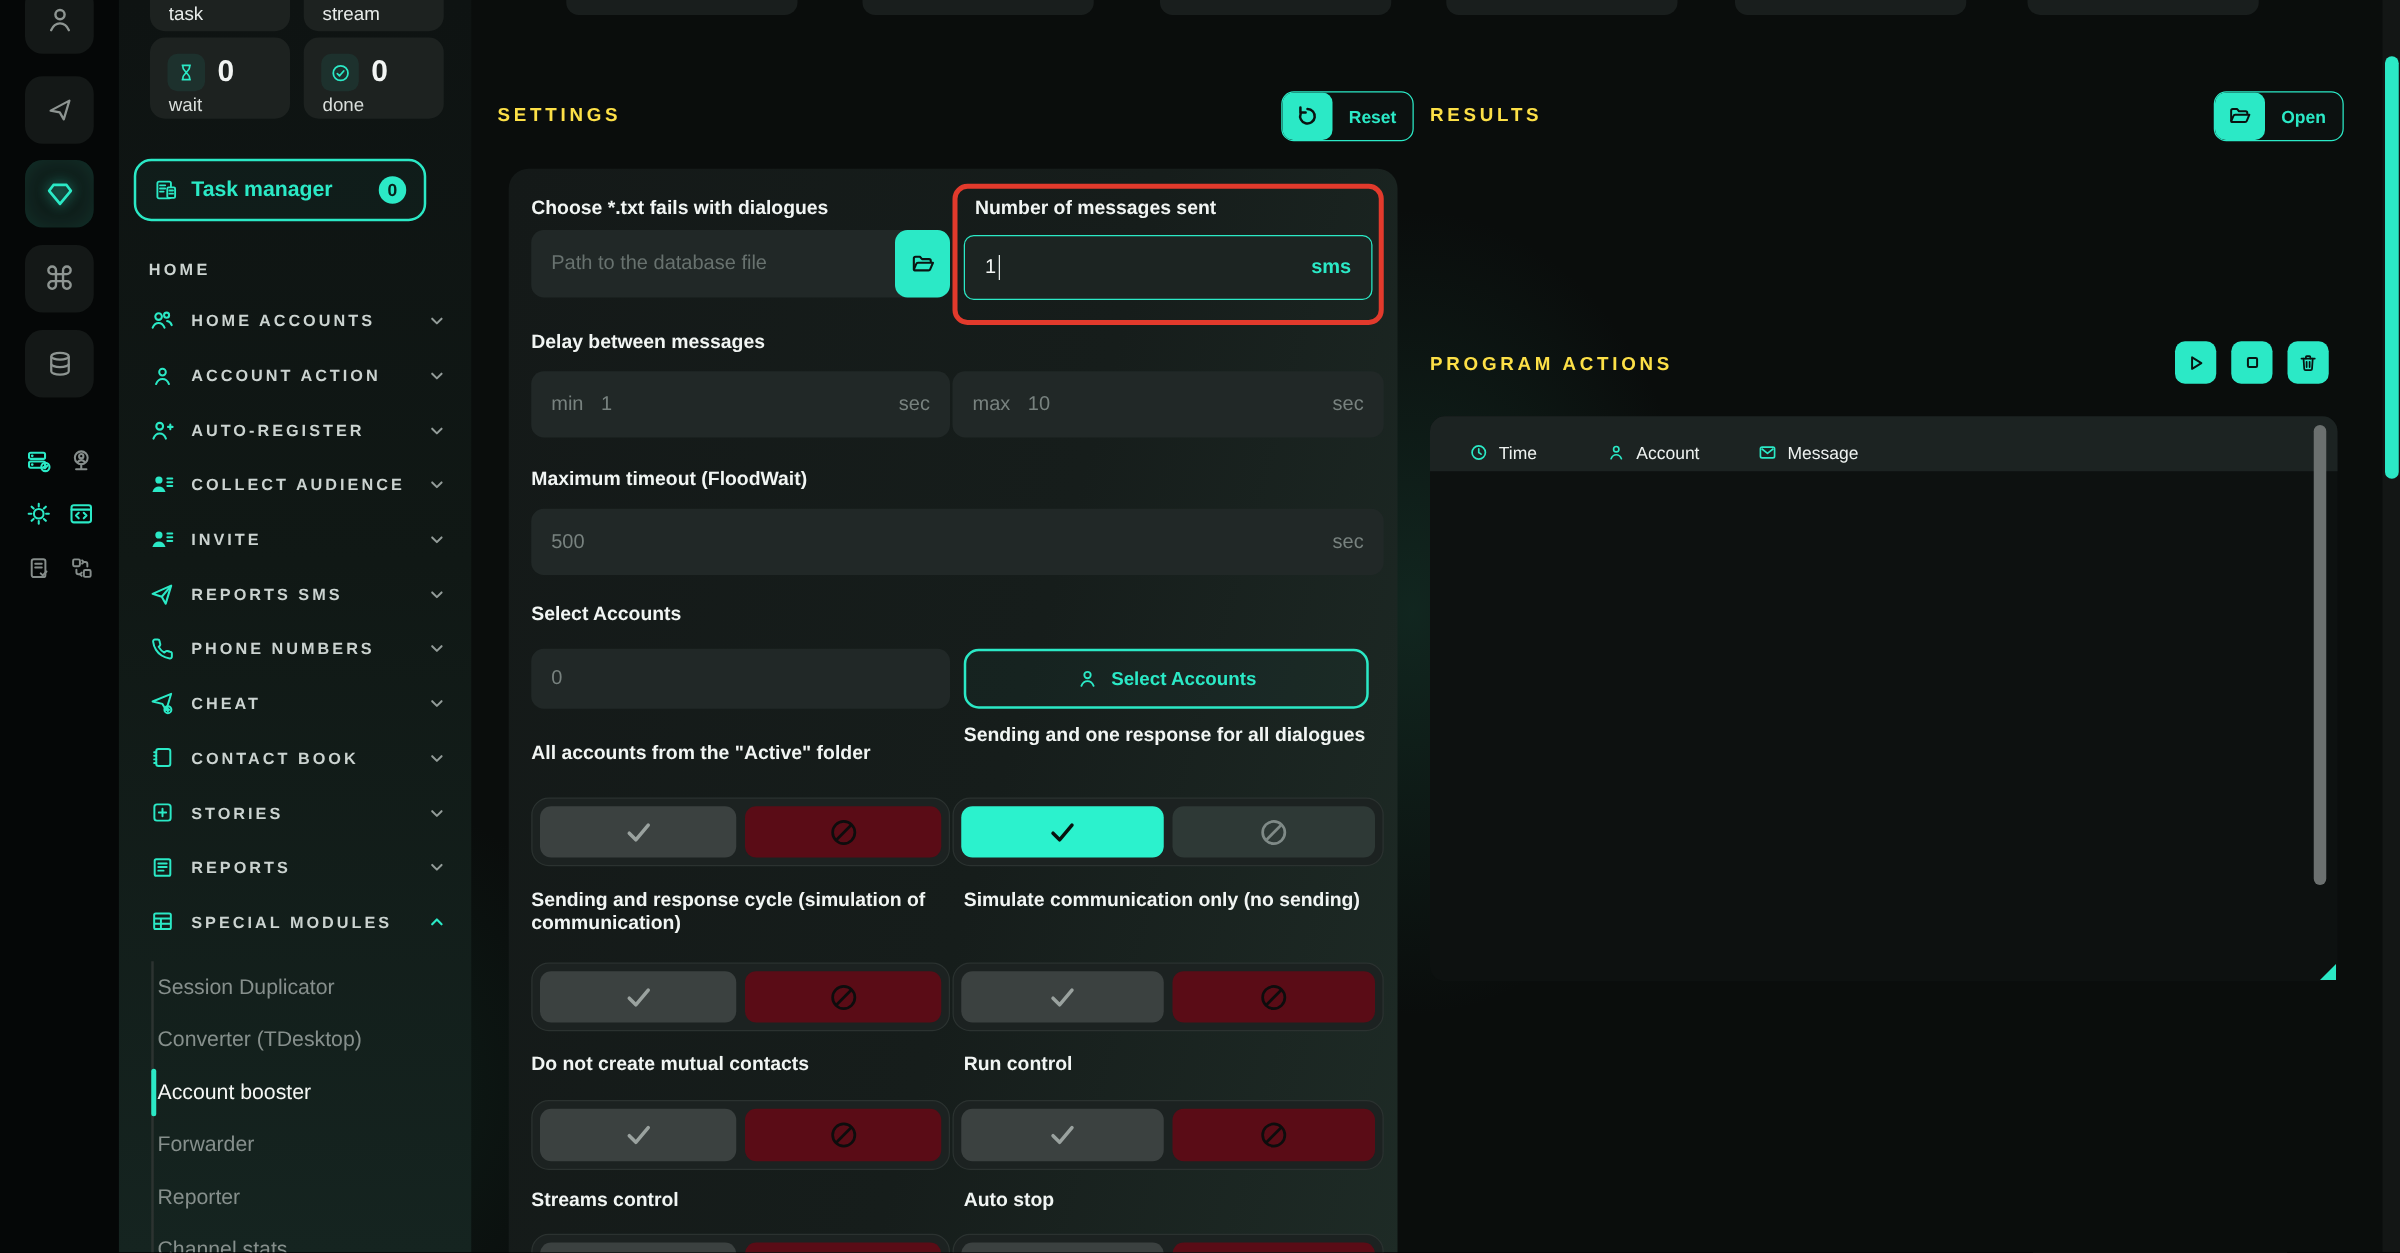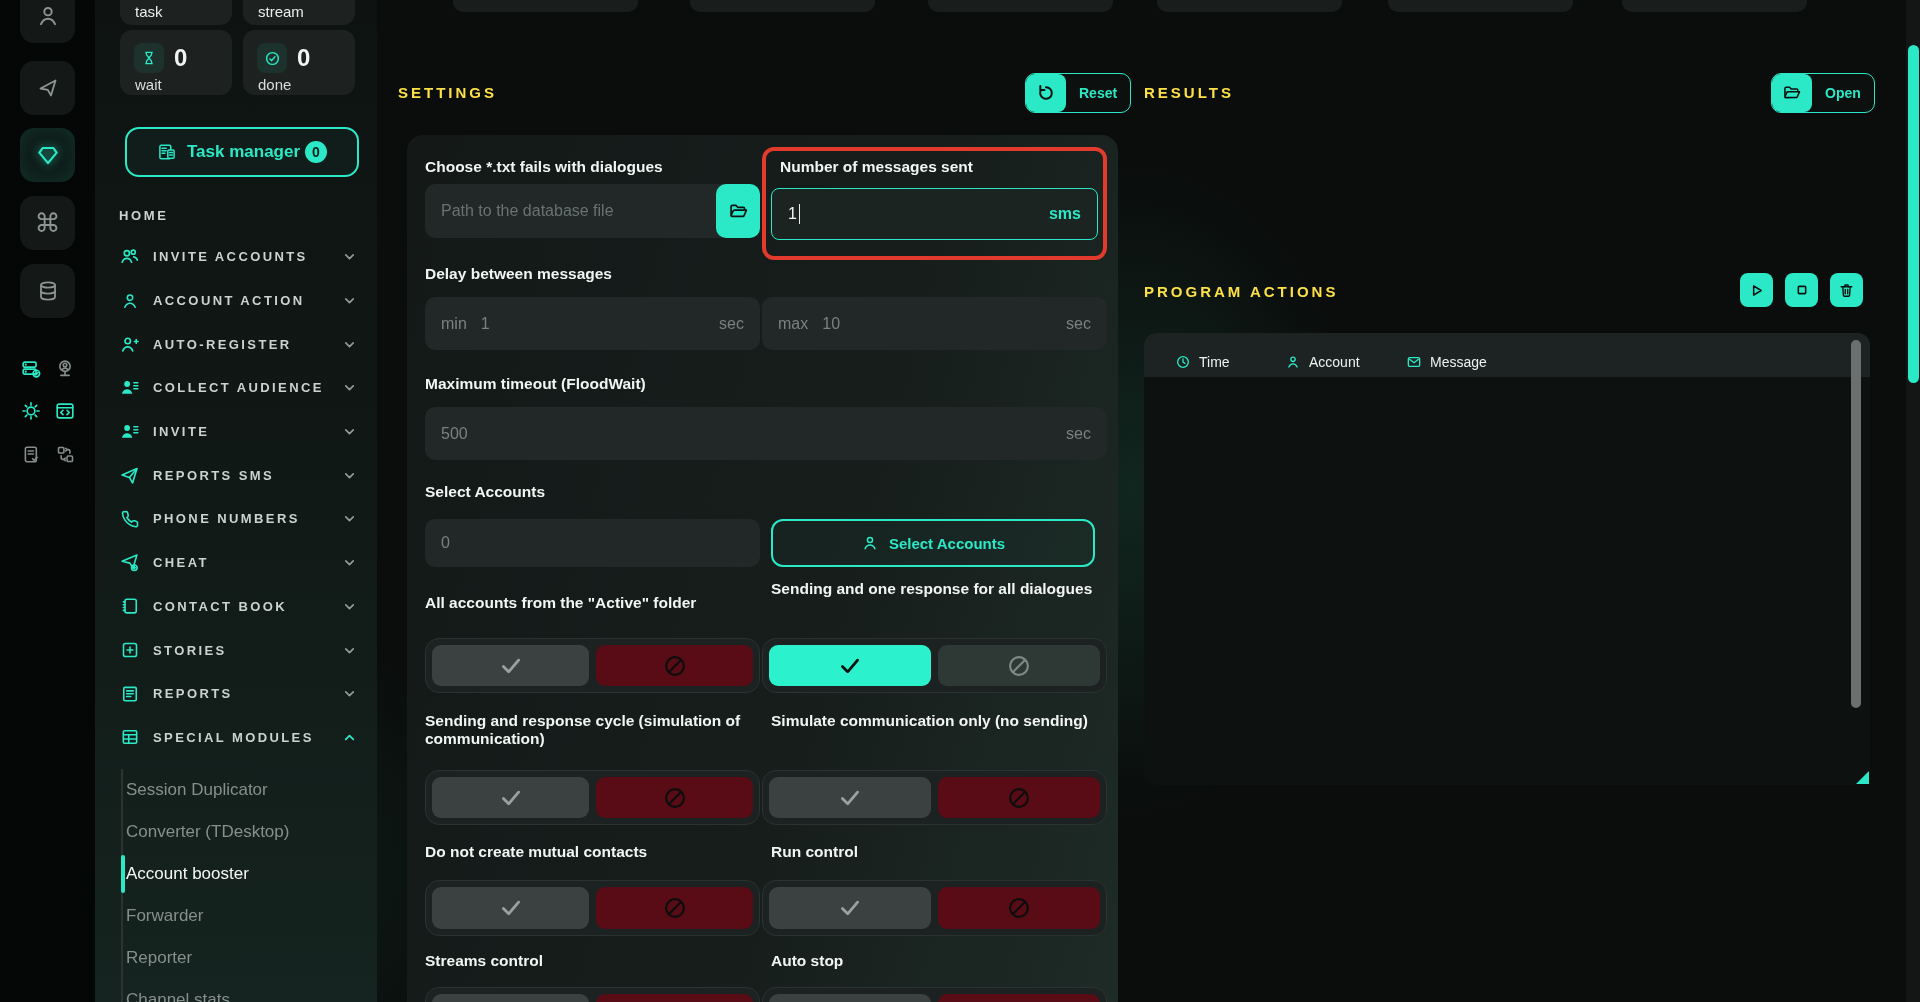--- a/index.html
+++ b/index.html
@@ -31,23 +31,23 @@
   .sidebar{position:absolute;left:95px;top:0;width:282px;height:100%;z-index:4;
            background:linear-gradient(180deg,#0e1312 0%,#101815 45%,#152420 100%);}
   .stat-card{position:absolute;width:112px;border-radius:12px;background:#1d2220;}
   .stat-card .num{position:absolute;left:54px;top:14px;font-size:24px;font-weight:bold;color:#f2f5f3;}
   .stat-card .lbl{position:absolute;left:15px;top:46px;font-size:15px;color:#d9dedb;}
   .stat-ic{position:absolute;left:14px;top:13px;width:30px;height:30px;border-radius:8px;
            background:rgba(43,233,198,.08);display:flex;align-items:center;justify-content:center;color:var(--accent);}
   .cut-card{position:absolute;top:-30px;height:55px;width:112px;border-radius:12px;background:#1d2220;}
   .cut-card .lbl{position:absolute;left:15px;bottom:5px;font-size:15px;color:#e8ecea;}
 
-  .task-mgr{position:absolute;left:30px;top:127px;width:234px;height:50px;border:2px solid var(--accent);
+  .task-mgr{position:absolute;left:12px;top:127px;width:234px;height:50px;border:2px solid var(--accent);
             border-radius:14px;background:rgba(43,233,198,.04);display:flex;align-items:center;
-            padding:0 30px;color:var(--accent);cursor:pointer;}
+            padding:0 14px;color:var(--accent);cursor:pointer;}
   .task-mgr .t{font-size:17px;font-weight:bold;margin-left:10px;}
   .task-mgr .badge{margin-left:auto;width:22px;height:22px;border-radius:50%;background:var(--accent);
             color:#07211a;font-size:14px;font-weight:bold;display:flex;align-items:center;justify-content:center;}
 
   .home-lbl{position:absolute;left:24px;top:208px;font-size:13px;font-weight:bold;letter-spacing:2.6px;color:#ccd4d1;}
   .nav{position:absolute;left:0;top:235px;width:282px;}
   .nav-item{height:43.7px;display:flex;align-items:center;padding:0 20px 0 24px;cursor:pointer;}
   .nav-item .ic{width:21px;height:21px;color:var(--accent);margin-right:13px;flex:none;display:flex;align-items:center;justify-content:center;}
   .nav-item .tx{font-size:13px;font-weight:bold;letter-spacing:2.4px;color:#cbd3d0;white-space:nowrap;}
   .nav-item .chev{margin-left:auto;color:#939c99;display:flex;}
@@ -422,21 +422,21 @@
     <div class="nav">
       <div class="nav-item">
         <span class="ic">
             <svg width="21" height="21" viewBox="0 0 24 24" fill="none" stroke="currentColor" stroke-width="1.9" stroke-linecap="round">
               <circle cx="9" cy="8.3" r="3"></circle>
               <path d="M3.6 18.5c1.2-3 3.2-4.4 5.4-4.4s4.2 1.4 5.4 4.4"></path>
               <circle cx="16.3" cy="7" r="2.3"></circle>
               <path d="M16.8 12.4c2 .3 3.4 1.6 4.2 3.7"></path>
             </svg>
           </span>
-        <span class="tx">INVITE ACCOUNTS</span>
+        <span class="tx">HOME ACCOUNTS</span>
         <span class="chev">
             <svg width="15" height="15" viewBox="0 0 24 24" fill="none" stroke="currentColor" stroke-width="2.6" stroke-linecap="round" stroke-linejoin="round">
               <path d="M6 9.5l6 6 6-6"></path>
             </svg>
           </span>
       </div>
       <div class="nav-item">
         <span class="ic">
             <svg width="20" height="20" viewBox="0 0 24 24" fill="none" stroke="currentColor" stroke-width="1.9" stroke-linecap="round">
               <circle cx="12" cy="8" r="3.2"></circle>

